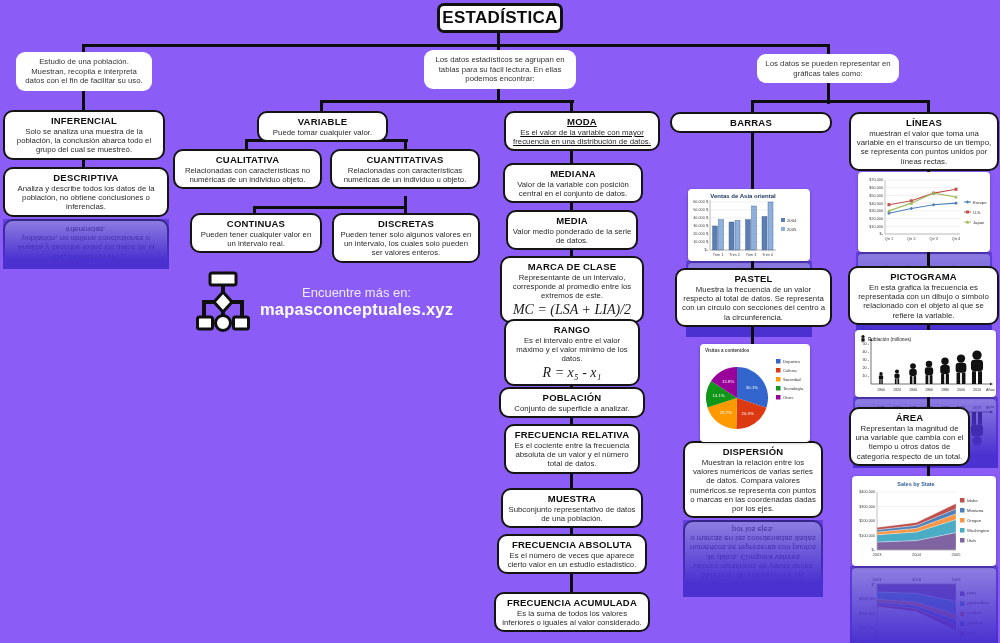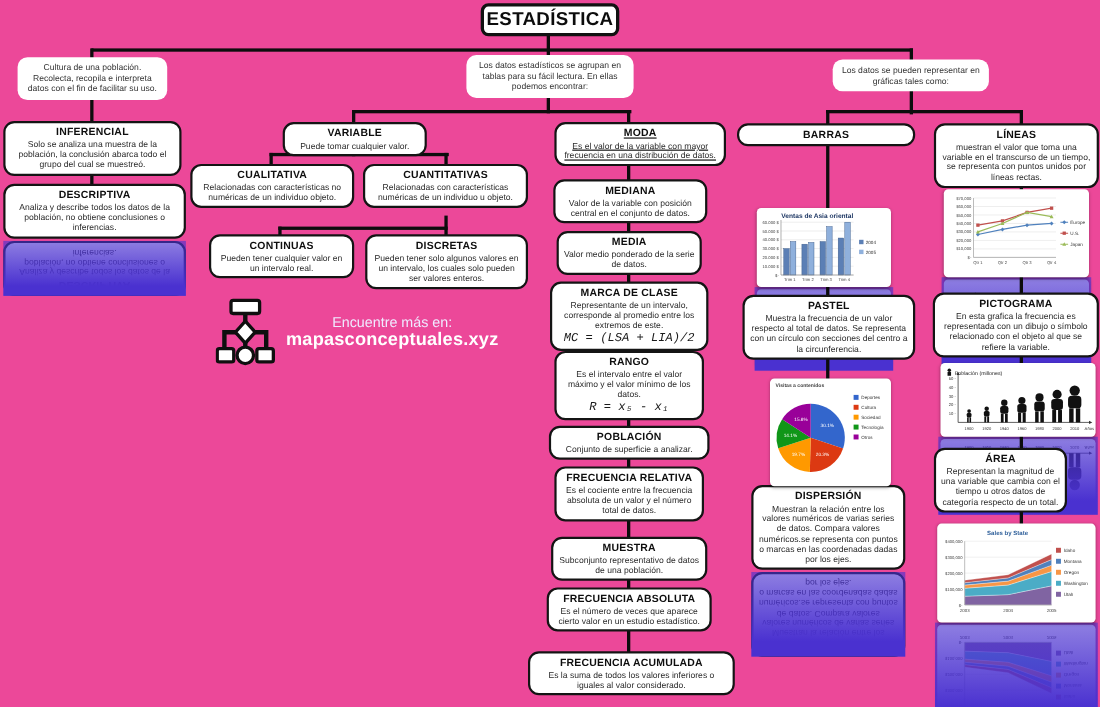--- a/index.html
+++ b/index.html
@@ -1,24 +1,24 @@
 <!DOCTYPE html>
 <html><head>
 <meta charset="utf-8">
 <style>
   html,body{margin:0;padding:0;background:#3a27a8;}
-  #stage{position:relative;width:1000px;height:643px;background:#ec4899;overflow:hidden;
+  #stage{position:relative;width:1000px;height:643px;background:#8b5cf6;overflow:hidden;
          font-family:"Liberation Sans",sans-serif;}
   .line{position:absolute;background:#0d0d0d;z-index:1;}
   .node{position:absolute;background:#fff;border:2px solid #141414;border-radius:10px;
         padding:3px 4px;text-align:center;z-index:2;box-sizing:border-box;}
   .node h4{margin:0;font-size:9.5px;font-weight:700;color:#0e0e0e;letter-spacing:.2px;}
   .node p{margin:1px 0 0;font-size:7.8px;line-height:1.18;color:#2a2a2a;}
-  .formula{font-size:11px;font-style:italic;color:#1a1a1a;margin-top:1px;
-           font-family:Liberation Mono, monospace;}
+  .formula{font-size:14px;font-style:italic;color:#1a1a1a;margin-top:1px;
+           font-family:Liberation Serif, serif;}
   .intro{position:absolute;background:#fff;border:none;border-radius:9px;padding:5px 6px;
          text-align:center;font-size:7.8px;line-height:1.25;color:#333;z-index:2;box-sizing:border-box;}
   .maintitle{position:absolute;left:437px;top:3px;width:126px;background:#fff;
              border:3px solid #111;border-radius:7px;text-align:center;z-index:3;
              font-size:17px;font-weight:800;color:#0c0c0c;padding:2px 0;letter-spacing:.3px;box-sizing:border-box;}
   .chart-card{position:absolute;background:#fff;border-radius:4px;z-index:2;
               box-shadow:0 1px 3px rgba(0,0,0,.35);}
   .chart-card svg{display:block;}
   .logo{position:absolute;left:196px;top:271px;display:flex;align-items:center;gap:10px;z-index:2;}
   .logo-text{text-align:center;color:#efeaff;}
@@ -47,21 +47,21 @@
   <div class="line" style="left:404px;top:196px;width:3px;height:19px;"></div>
   <div class="line" style="left:253px;top:206px;width:154px;height:3px;"></div>
   <div class="line" style="left:253px;top:206px;width:3px;height:9px;"></div>
   <div class="line" style="left:751px;top:100px;width:179px;height:3px;"></div>
   <div class="line" style="left:751px;top:100px;width:3px;height:344px;"></div>
   <div class="line" style="left:927px;top:100px;width:3px;height:379px;"></div>
 
   <div class="maintitle">ESTADÍSTICA</div>
 
   <div class="intro" style="left:16px;top:52px;width:136px;">
-    <span>Cultura de una población. Recolecta, recopila e interpreta datos con el fin de facilitar su uso.</span></div>
+    <span>Estudio de una población. Muestran, recopila e interpreta datos con el fin de facilitar su uso.</span></div>
   <div class="intro" style="left:424px;top:50px;width:152px;">
     <span>Los datos estadísticos se agrupan en tablas para su fácil  lectura. En ellas podemos encontrar:</span></div>
   <div class="intro" style="left:757px;top:54px;width:142px;">
     <span>Los datos se pueden representar en gráficas tales como:</span></div>
 
   <div class="node" style="left:3px;top:110px;width:162px;">
     <h4>INFERENCIAL</h4>
     <p>Solo se analiza una muestra de la población, la conclusión abarca todo  el grupo del cual se muestreó.</p>
   </div>
   <div class="node" style="left:3px;top:167px;width:166px;">
@@ -121,21 +121,21 @@
     <p>Es el cociente entre la frecuencia  absoluta de un valor y el número  total de datos.</p>
     </div>
   <div class="node" style="left:501px;top:488px;width:142px;">
     <h4>MUESTRA</h4>
     <p>Subconjunto representativo de datos de una población.</p>
     </div>
   <div class="node" style="left:497px;top:534px;width:150px;">
     <h4>FRECUENCIA ABSOLUTA</h4>
     <p>Es el número de veces que aparece cierto valor en un estudio estadístico.</p>
     </div>
-  <div class="node" style="left:480px;top:592px;width:188px;">
+  <div class="node" style="left:494px;top:592px;width:156px;">
     <h4>FRECUENCIA ACUMULADA</h4>
     <p>Es la suma de todos los valores inferiores o iguales al valor considerado.</p>
     </div>
 
   <div class="node" style="left:670px;top:112px;width:162px;">
     <h4>BARRAS</h4>
     </div>
   <div class="node" style="left:849px;top:112px;width:150px;">
     <h4>LÍNEAS</h4>
     <p>muestran el valor que toma una variable en el transcurso de un tiempo, se representa con puntos unidos por líneas rectas.</p>

